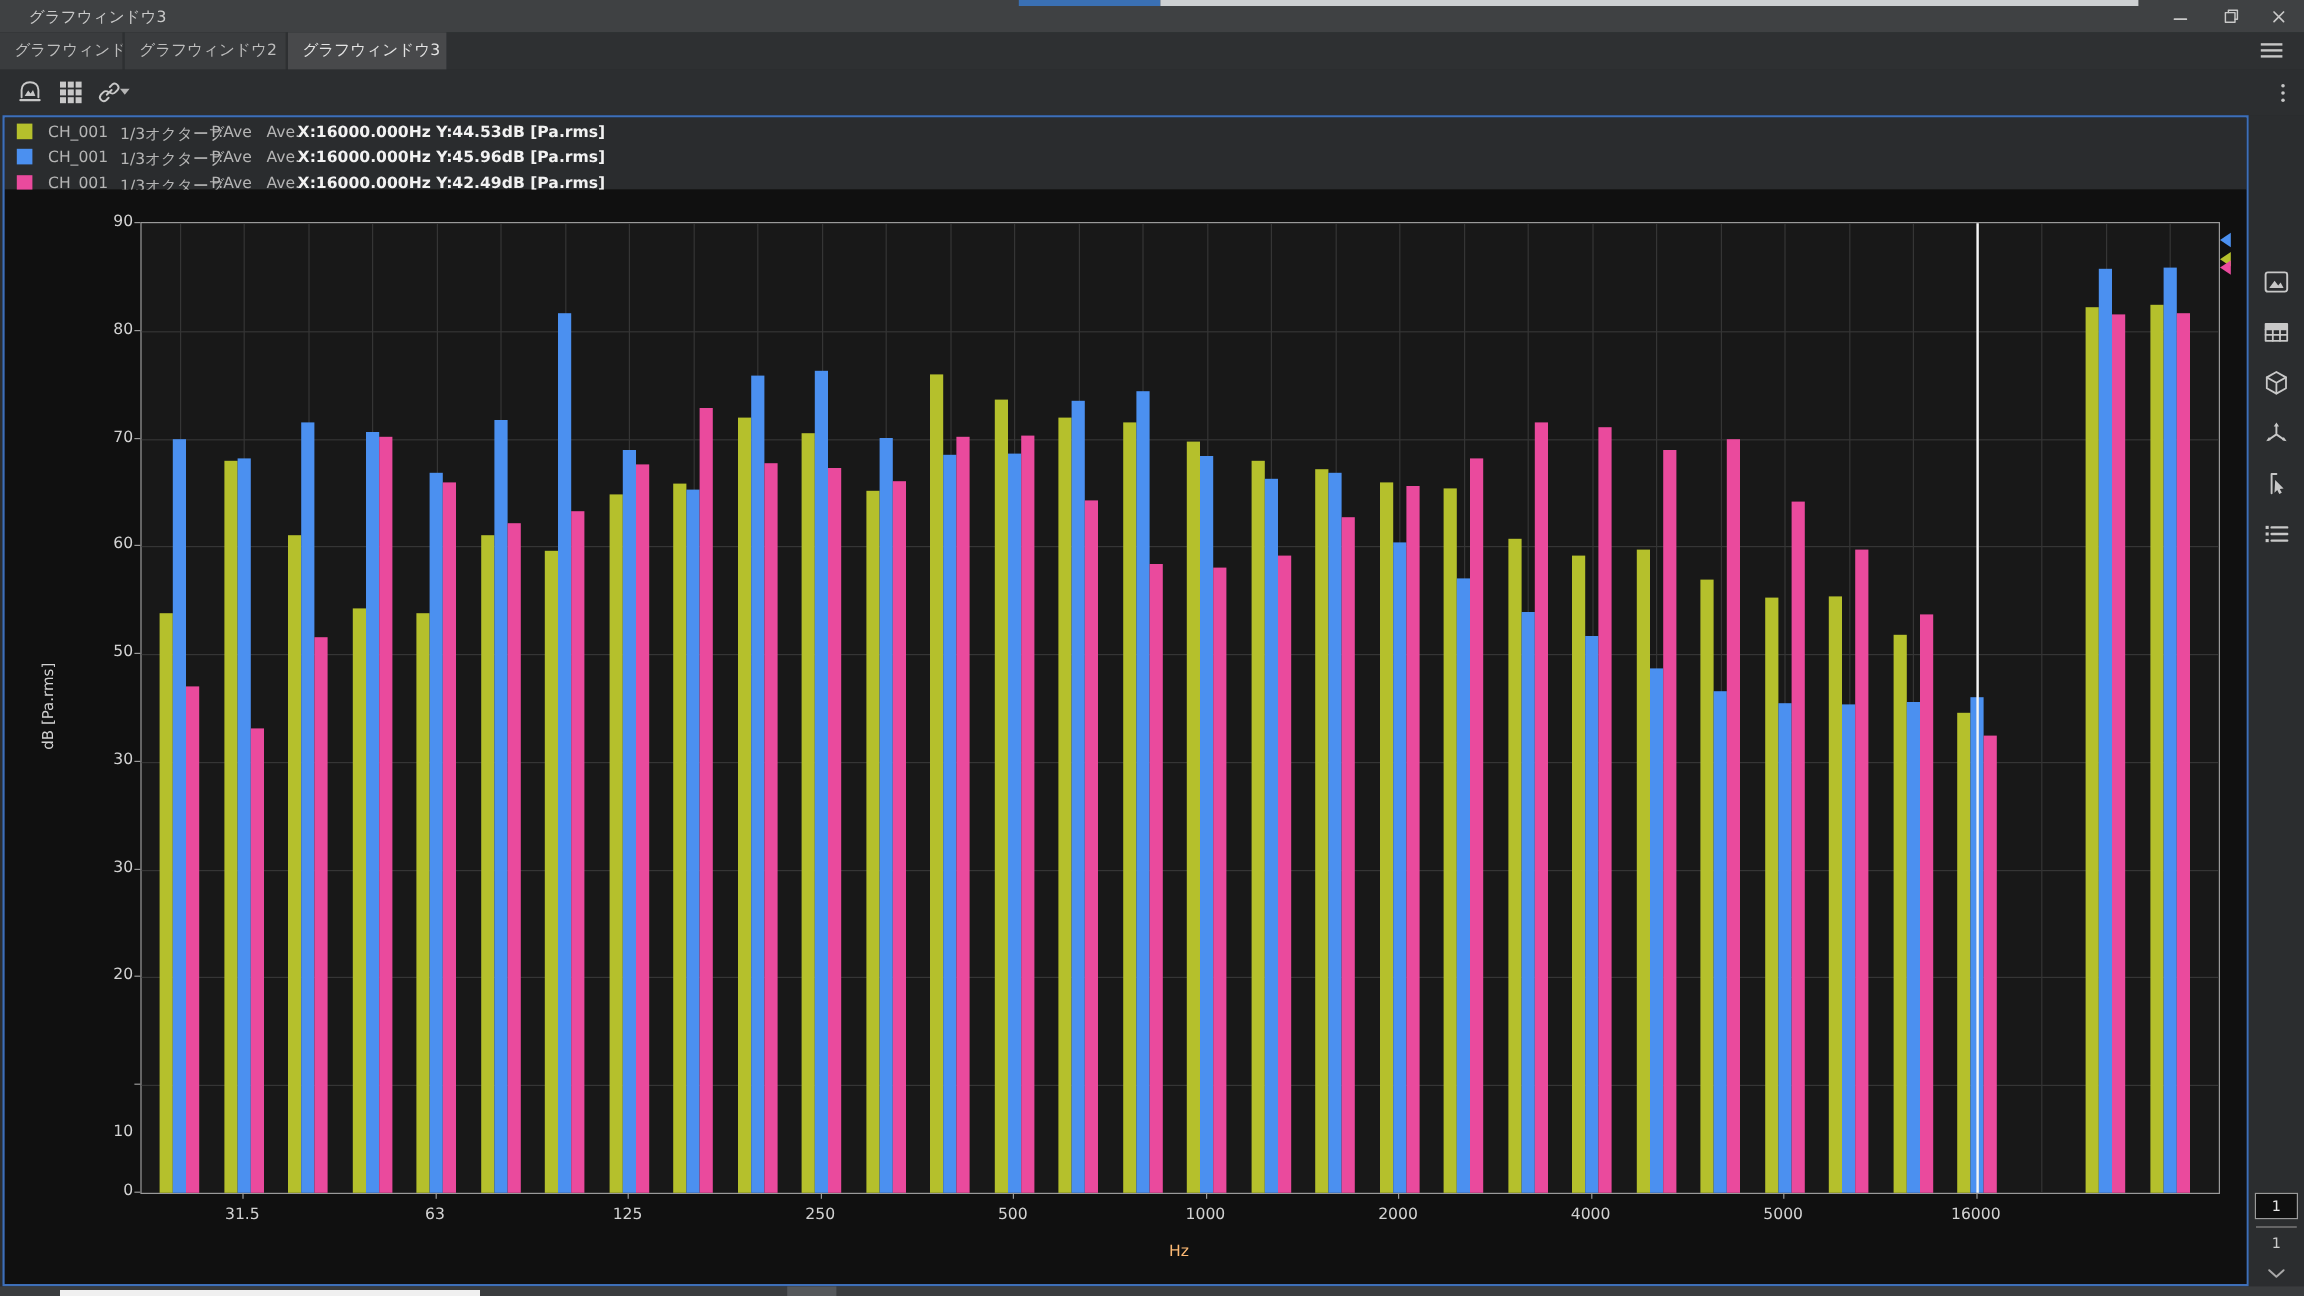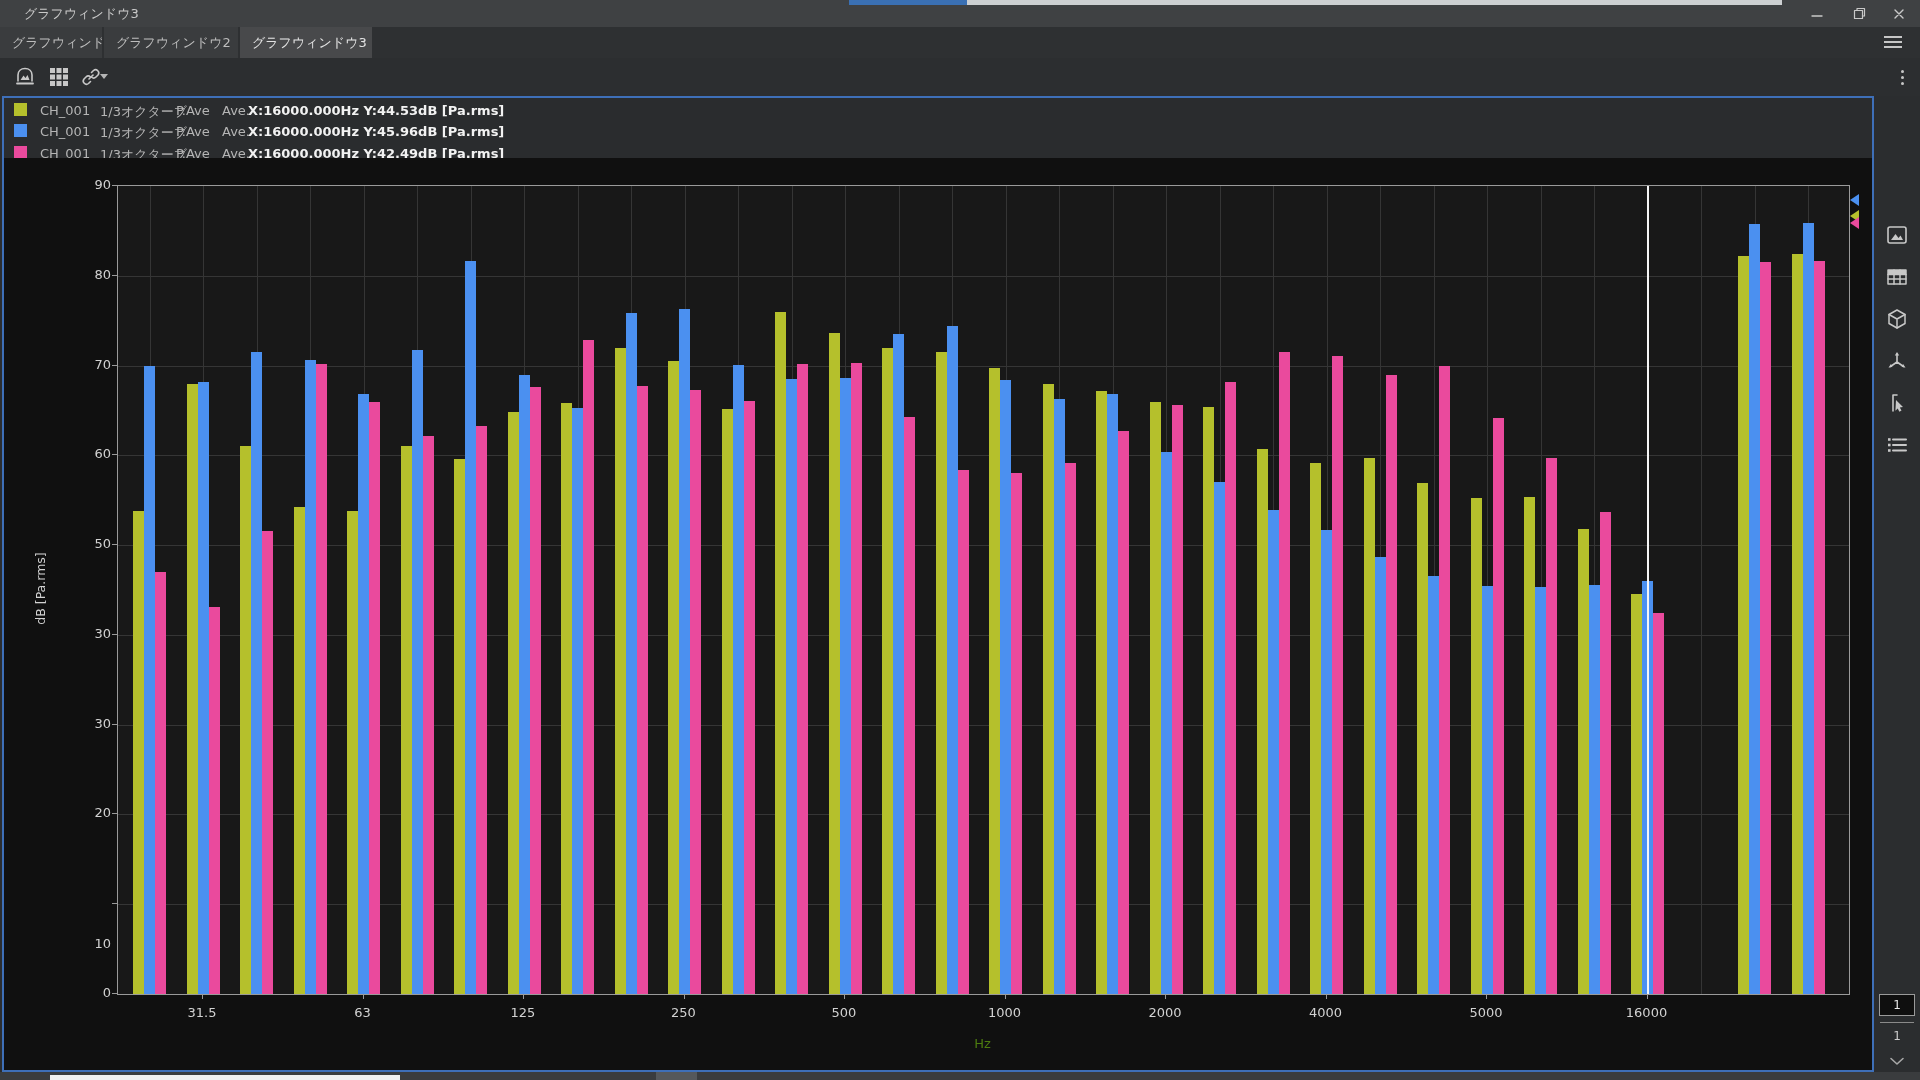--- a/index.html
+++ b/index.html
@@ -46,21 +46,21 @@
   #plot{position:absolute;left:113px;top:27px;width:1731px;height:808px;background:#181818;
         border:1px solid #9a9a9a;box-sizing:content-box;}
   .hgrid{position:absolute;left:0;width:1731px;height:1px;background:#353535;}
   .vgrid{position:absolute;top:0;width:1px;height:808px;background:#353535;}
   .bar{position:absolute;}
   .cursor-line{position:absolute;top:0;width:2px;height:808px;background:#f5f5f5;}
   .ytick-label{position:absolute;width:42px;left:65px;text-align:right;font-size:13px;color:#d2d2d2;}
   .ytick-mark{position:absolute;width:5px;height:1px;left:108px;background:#9a9a9a;}
   .xtick-label{position:absolute;width:70px;text-align:center;font-size:13px;color:#d2d2d2;top:847px;}
   .xtick-mark{position:absolute;width:1px;height:5px;top:836px;background:#9a9a9a;}
-  .xlabel{position:absolute;top:878px;width:60px;text-align:center;font-size:13px;color:#4d7c0f;}
+  .xlabel{position:absolute;top:878px;width:60px;text-align:center;font-size:13px;color:#fdba74;}
   .ylabel{position:absolute;left:-24px;top:423px;width:120px;text-align:center;font-size:12.5px;
           color:#d2d2d2;transform:rotate(-90deg);}
   .edge-marker{position:absolute;width:0;height:0;border-top:6px solid transparent;
                border-bottom:6px solid transparent;border-right:9px solid #fff;}
 
   
   .sidebar{position:absolute;right:0;top:96px;width:46px;height:984px;background:#2b2d2f;}
   .side-btn{position:absolute;left:10px;width:26px;height:26px;display:flex;align-items:center;justify-content:center;}
   .pager{position:absolute;left:4px;top:898px;width:38px;text-align:center;}
   .pager-box{width:36px;height:22px;margin:0 auto;background:#0f0f0f;border:1px solid #9a9a9a;

